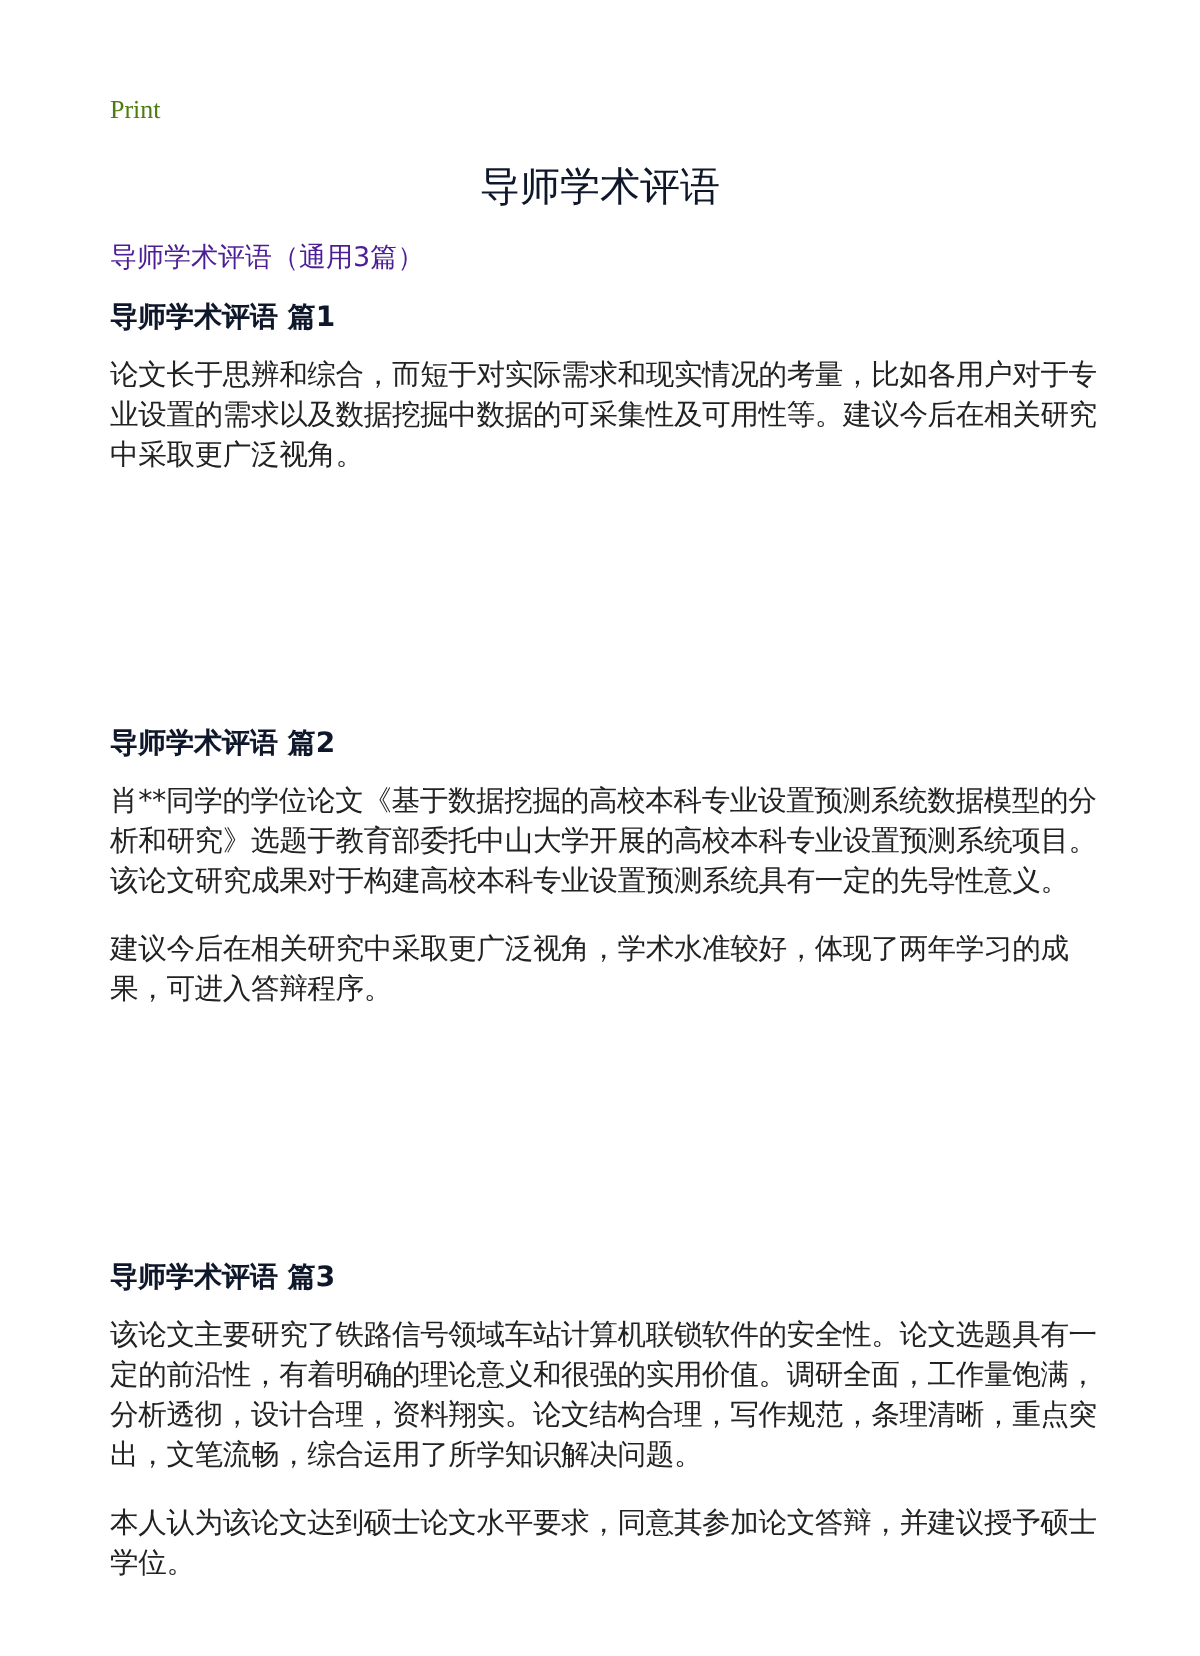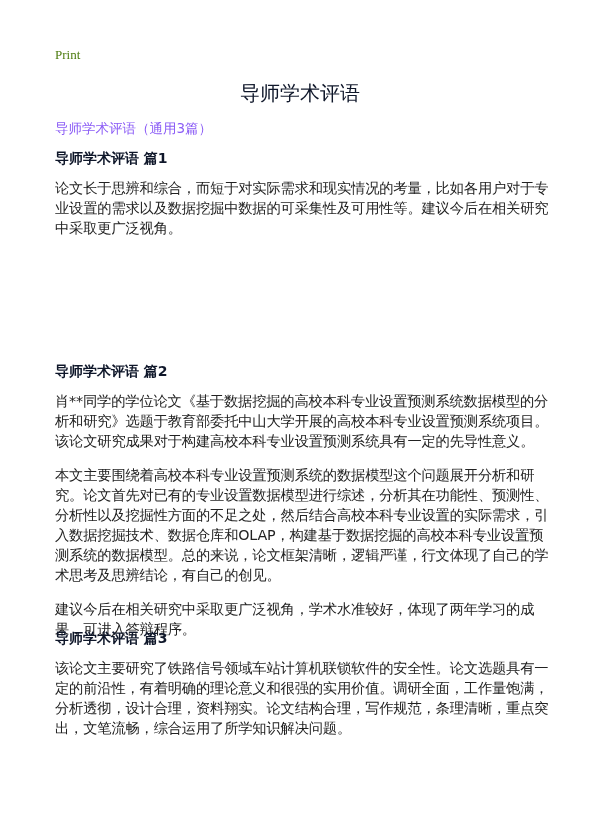--- a/index.html
+++ b/index.html
@@ -1,38 +1,38 @@
 <!DOCTYPE html>
 <html><head>
   <meta charset="utf-8">
   <style>
     html, body { margin: 0; padding: 0; background: #ffffff; }
     body { width: 600px; height: 828px; overflow: hidden; position: relative; color: #1a1a1a; }
     .print-label { position: absolute; left: 55px; top: 47px; font-family: "Liberation Serif", serif; font-size: 13px; color: #4d7c0f; }
     .title { position: absolute; left: 0; width: 600px; top: 80px; text-align: center; font-family: "DejaVu Sans", sans-serif; font-size: 20px; color: #0f172a; }
-    .subtitle { position: absolute; left: 55px; top: 120px; font-family: "DejaVu Sans", sans-serif; font-size: 13.5px; color: #8b5cf6; }
+    .subtitle { position: absolute; left: 55px; top: 120px; font-family: "DejaVu Sans", sans-serif; font-size: 13.5px; color: #4c1d95; }
     .section { position: absolute; left: 55px; width: 500px; }
     .sec-heading { font-family: "DejaVu Sans", sans-serif; font-weight: bold; font-size: 14px; color: #0f172a; margin: 0 0 10px 0; }
     .para { font-family: "DejaVu Sans", sans-serif; font-size: 14.3px; line-height: 20px; color: #222; margin: 2px 0 14px 0; letter-spacing: -0.2px; word-break: break-all; }
   </style>
 </head>
 <body>
 
 <div class="print-label">Print</div>
 <div class="title">导师学术评语</div>
 <div class="subtitle">导师学术评语（通用3篇）</div>
 
 <div class="section" style="top:150px;">
   <div class="sec-heading">导师学术评语 篇1</div>
   <p class="para">论文长于思辨和综合，而短于对实际需求和现实情况的考量，比如各用户对于专业设置的需求以及数据挖掘中数据的可采集性及可用性等。建议今后在相关研究中采取更广泛视角。</p>
 </div>
 
 <div class="section" style="top:363px;">
   <div class="sec-heading">导师学术评语 篇2</div>
   <p class="para">肖**同学的学位论文《基于数据挖掘的高校本科专业设置预测系统数据模型的分析和研究》选题于教育部委托中山大学开展的高校本科专业设置预测系统项目。该论文研究成果对于构建高校本科专业设置预测系统具有一定的先导性意义。</p>
-  <p class="para">本文主要围绕着高校本科专业设置预测系统的数据模型这个问题展开分析和研究。论文首先对已有的专业设置数据模型进行综述，分析其在功能性、预测性、分析性以及挖掘性方面的不足之处，然后结合高校本科专业设置的实际需求，引入数据挖掘技术、数据仓库和OLAP，构建基于数据挖掘的高校本科专业设置预测系统的数据模型。总的来说，论文框架清晰，逻辑严谨，行文体现了自己的学术思考及思辨结论，有自己的创见。</p>
   <p class="para">建议今后在相关研究中采取更广泛视角，学术水准较好，体现了两年学习的成果，可进入答辩程序。</p>
 </div>
 
 <div class="section" style="top:630px;">
   <div class="sec-heading">导师学术评语 篇3</div>
   <p class="para">该论文主要研究了铁路信号领域车站计算机联锁软件的安全性。论文选题具有一定的前沿性，有着明确的理论意义和很强的实用价值。调研全面，工作量饱满，分析透彻，设计合理，资料翔实。论文结构合理，写作规范，条理清晰，重点突出，文笔流畅，综合运用了所学知识解决问题。</p>
+  <p class="para">本人认为该论文达到硕士论文水平要求，同意其参加论文答辩，并建议授予硕士学位。</p>
 </div>
 
 </body></html>

